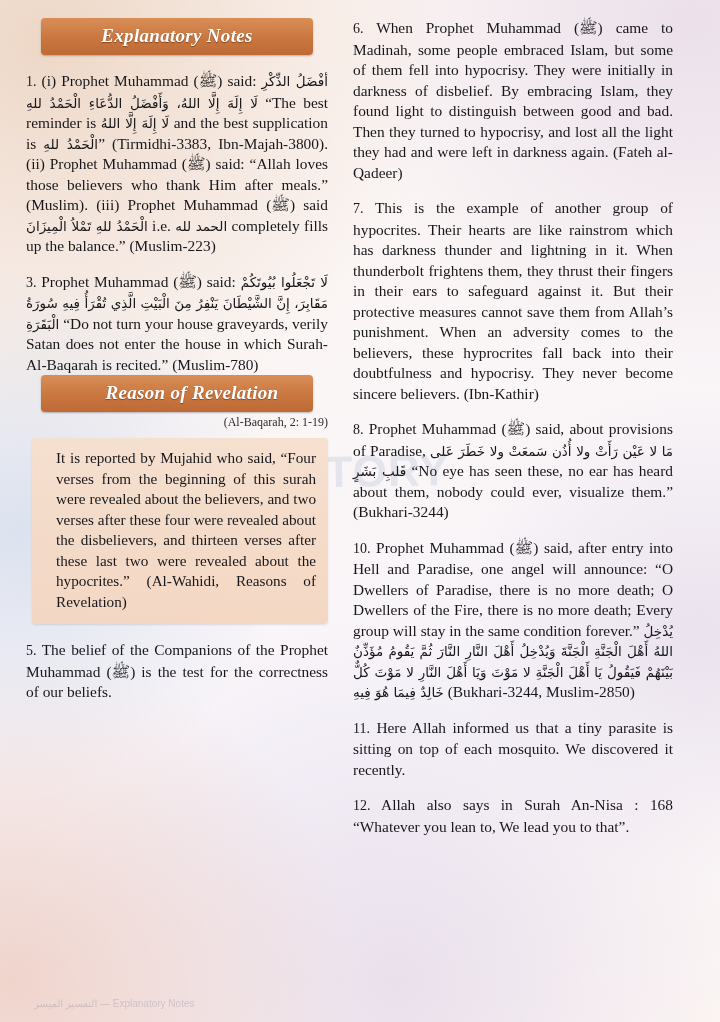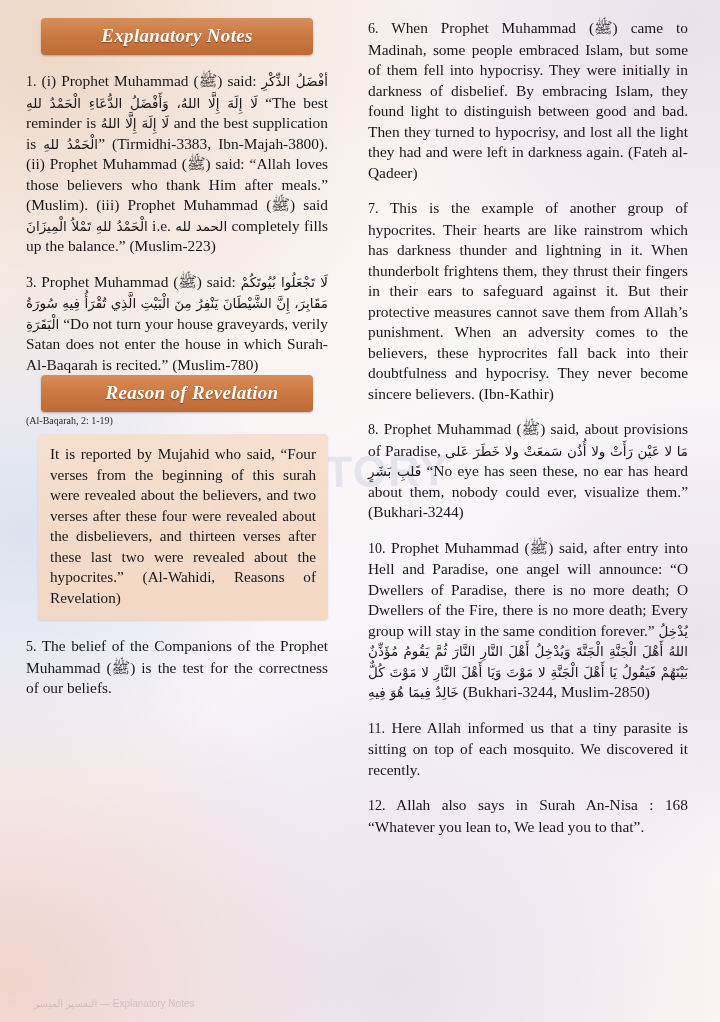--- a/index.html
+++ b/index.html
@@ -44,21 +44,21 @@
     pointer-events: none;
   }
 
   
   .col {
     position: absolute;
     top: 18px;
     width: 302px;
   }
   #col-left  { left: 26px; }
-  #col-right { left: 368px; width: 320px; }
+  #col-right { left: 353px; width: 320px; }
 
   
   .banner {
     position: relative;
     margin: 0 auto 16px auto;
     text-align: center;
     padding: 7px 6px 8px 6px;
     border-radius: 4px;
     background: linear-gradient(180deg, #d98e57 0%, #c9763f 55%, #bd6a36 100%);
     box-shadow: 0 1px 2px rgba(0,0,0,0.25);
@@ -70,22 +70,22 @@
     font-weight: bold;
     font-style: italic;
     font-size: 19px;
     letter-spacing: 0.3px;
     text-shadow: 0 1px 1px rgba(0,0,0,0.35);
   }
   .banner.narrow { width: 272px; }
   .banner.rev { width: 272px; margin-bottom: 2px; padding-left: 36px; }
 
   .banner-sub {
-    text-align: left;
-    font-size: 10px;
+    text-align: right;
+    font-size: 12px;
     color: #2b2b2b;
     margin: 3px 0 8px 0;
   }
 
   
   p.note {
     margin: 0 0 15px 0;
     font-size: 15.4px;
     line-height: 20.5px;
     color: #17171b;
@@ -102,22 +102,22 @@
   .ar {
     font-family: "DejaVu Sans", sans-serif;
     font-size: 13.5px;
     line-height: 20px;
     direction: rtl;
     unicode-bidi: isolate;
   }
 
   
   #rev-box {
-    margin: 6px 0 16px 12px;
-    padding: 10px 12px 12px 12px;
+    margin: 6px 0 16px 6px;
+    padding: 10px 12px 12px 24px;
     border-radius: 4px;
     background: linear-gradient(180deg, rgba(246,223,205,0.95) 0%, rgba(243,214,193,0.95) 100%);
     box-shadow: 0 1px 2px rgba(0,0,0,0.10);
   }
   #rev-box p {
     margin: 0;
     font-size: 15.2px;
     line-height: 20.5px;
     color: #17171b;
     text-align: justify;

